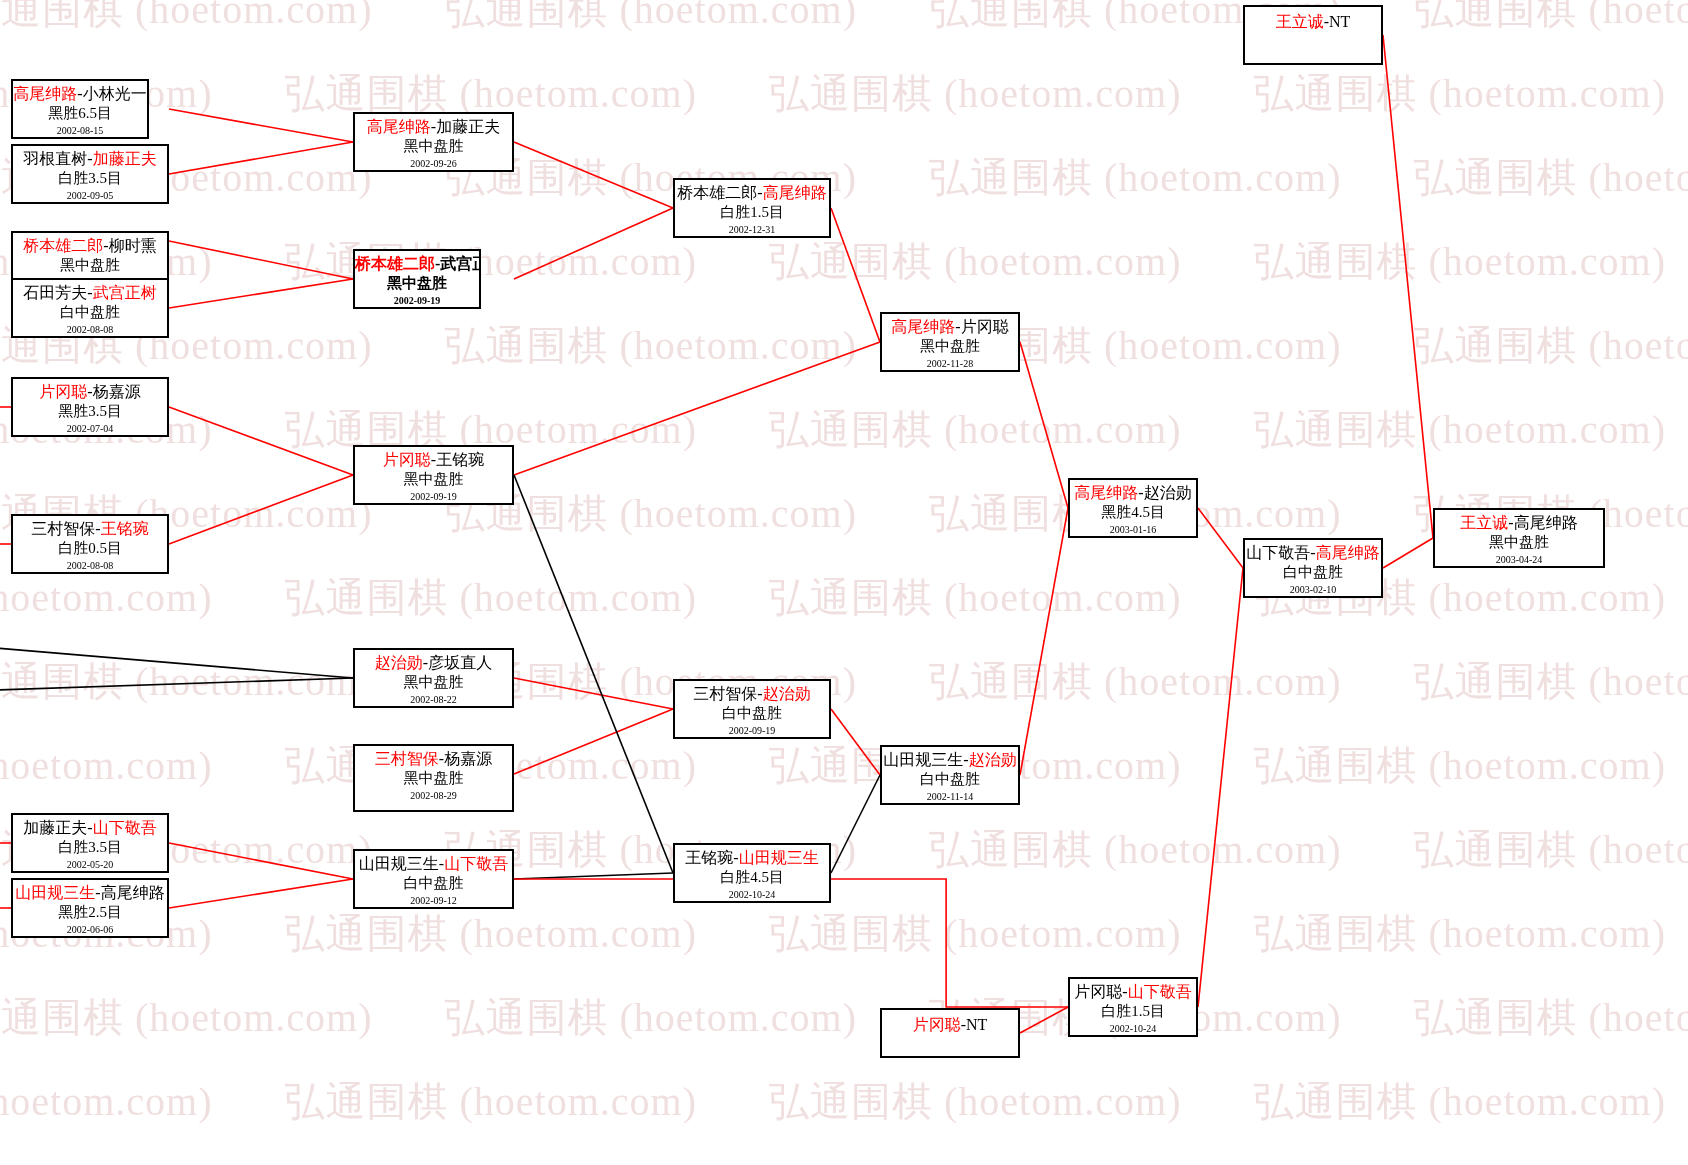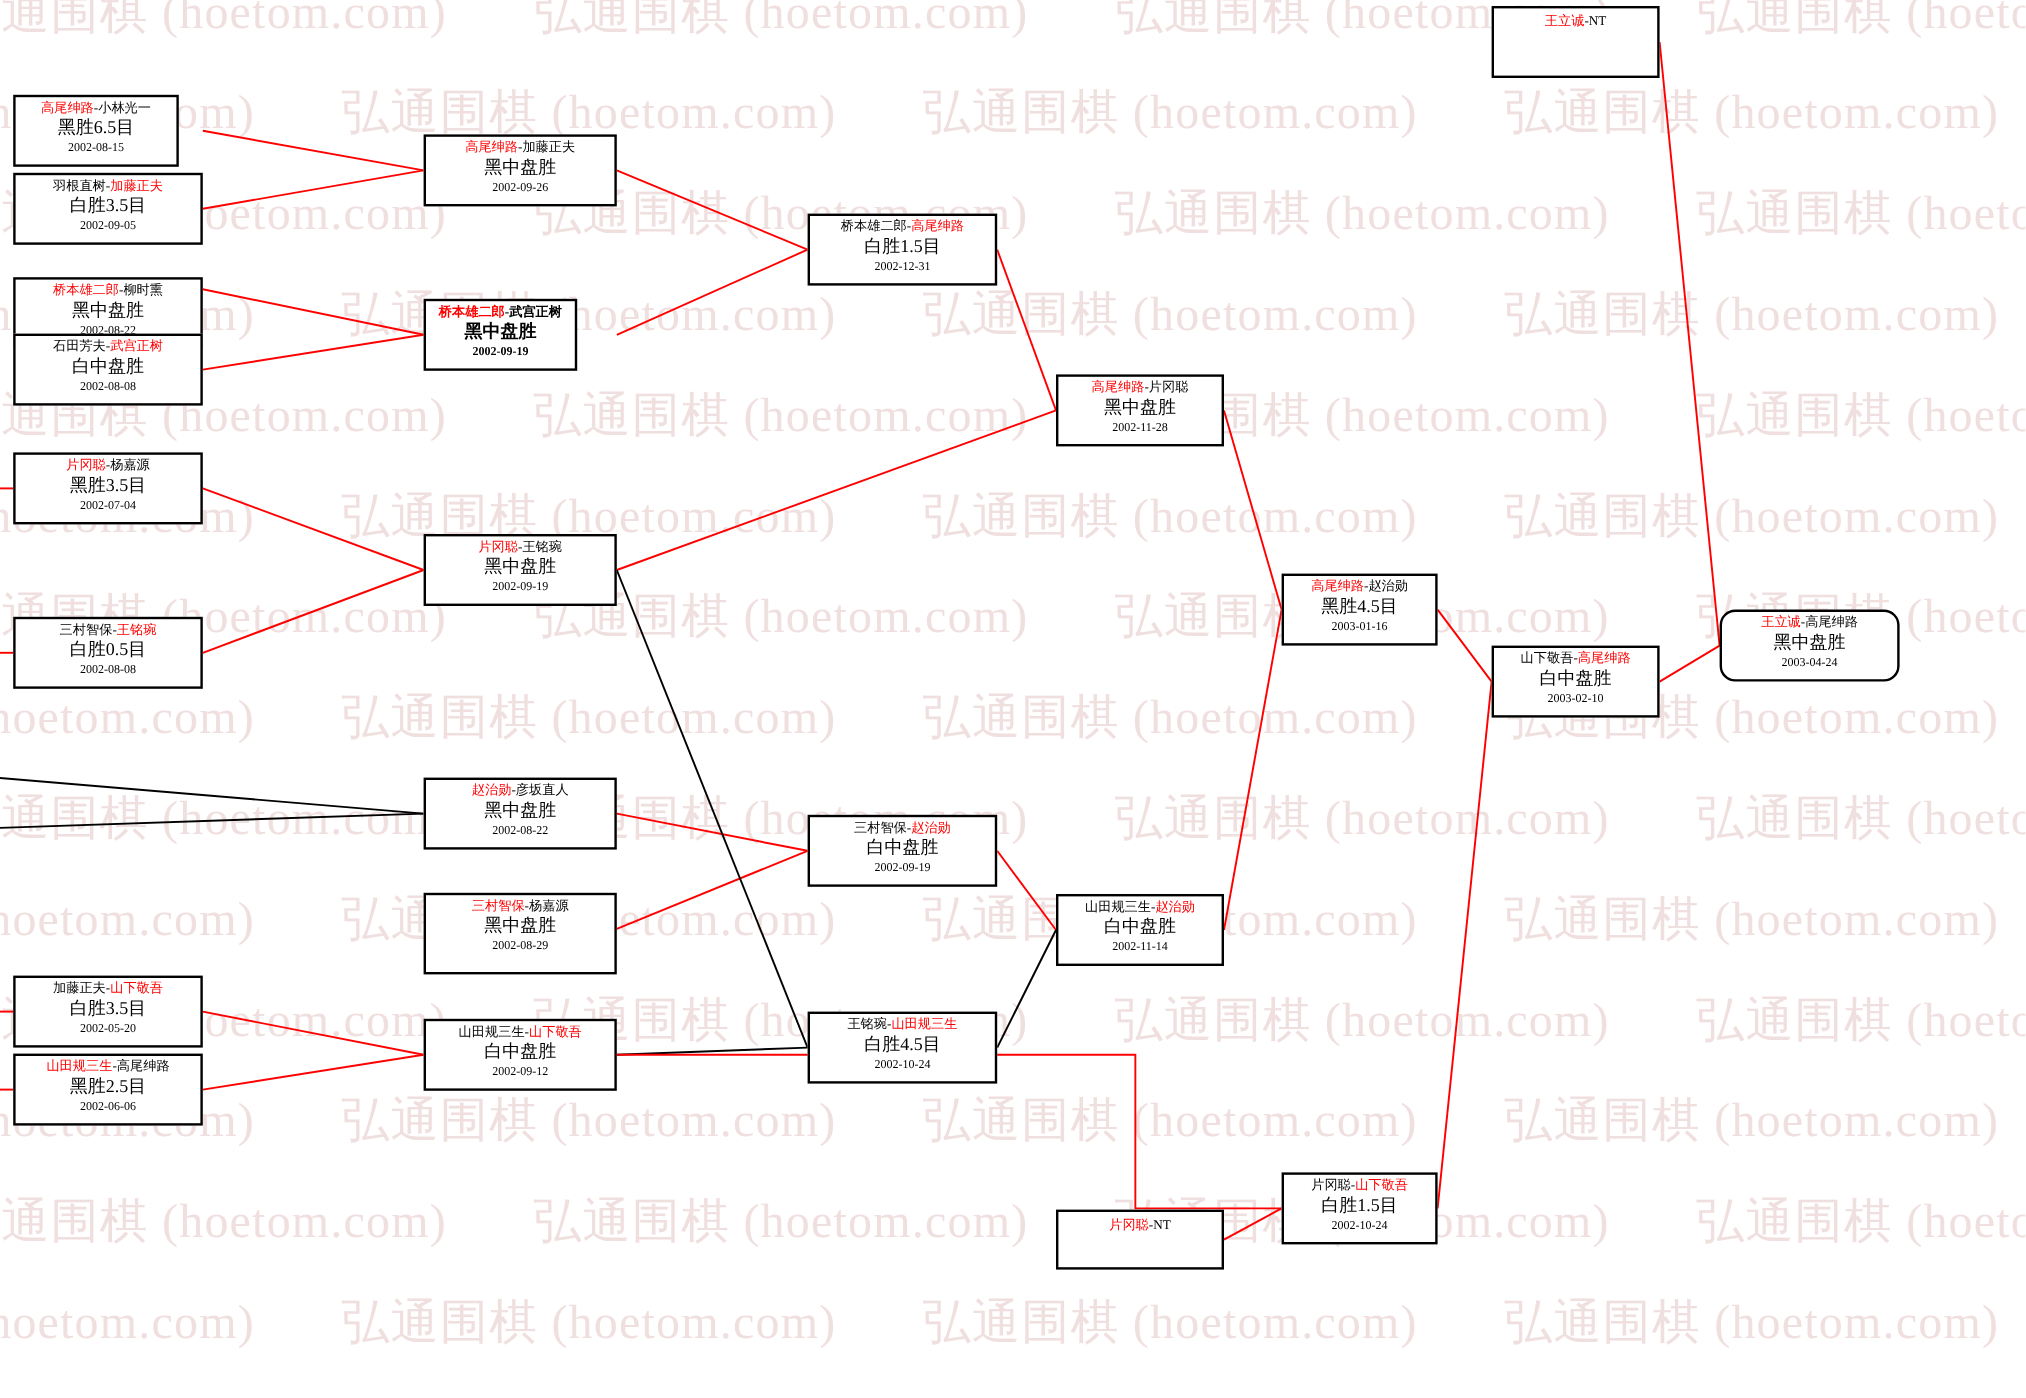--- a/index.html
+++ b/index.html
@@ -49,21 +49,21 @@
     background: #ffffff;
     border: 2px solid #000000;
     text-align: center;
     line-height: 1.32;
     font-size: 15px;
     color: #000000;
     padding-top: 2px;
     overflow: hidden;
   }
   .node .ln { display: block; white-space: nowrap; }
-  .node .ln1 { font-size: 11px; }
+  .node .ln1 { font-size: 16px; }
   .node .ln2 { font-size: 15px; }
   .node .ln3 { font-size: 10px; font-family: "Liberation Serif", "DejaVu Serif", serif; }
   .red { color: #ff0000; }
   .node.bye { }
   .node.bye .ln1 { padding-top: 2px; }
 </style>
 </head>
 <body>
 
 <div id="stage">
@@ -231,20 +231,20 @@
         <span class="ln ln3">2002-10-24</span>
       </div>
       <div class="node" style="left: 1243px; top: 538px; width: 140px; height: 60px;">
         <span class="ln ln1"><span>山下敬吾</span><span>-</span><span class="red">高尾绅路</span></span>
         <span class="ln ln2">白中盘胜</span>
         <span class="ln ln3">2003-02-10</span>
       </div>
       <div class="node bye" style="left: 1243px; top: 5px; width: 140px; height: 60px;">
         <span class="ln ln1"><span class="red">王立诚</span><span>-</span><span>NT</span></span>
       </div>
-      <div class="node" style="left: 1433px; top: 508px; width: 150px; height: 60px; border-radius: 13px;">
+      <div class="node" style="left: 1433px; top: 508px; width: 172px; height: 60px;">
         <span class="ln ln1"><span class="red">王立诚</span><span>-</span><span>高尾绅路</span></span>
         <span class="ln ln2">黑中盘胜</span>
         <span class="ln ln3">2003-04-24</span>
       </div>
     </div>
 
 </div>
 
 </body></html>

